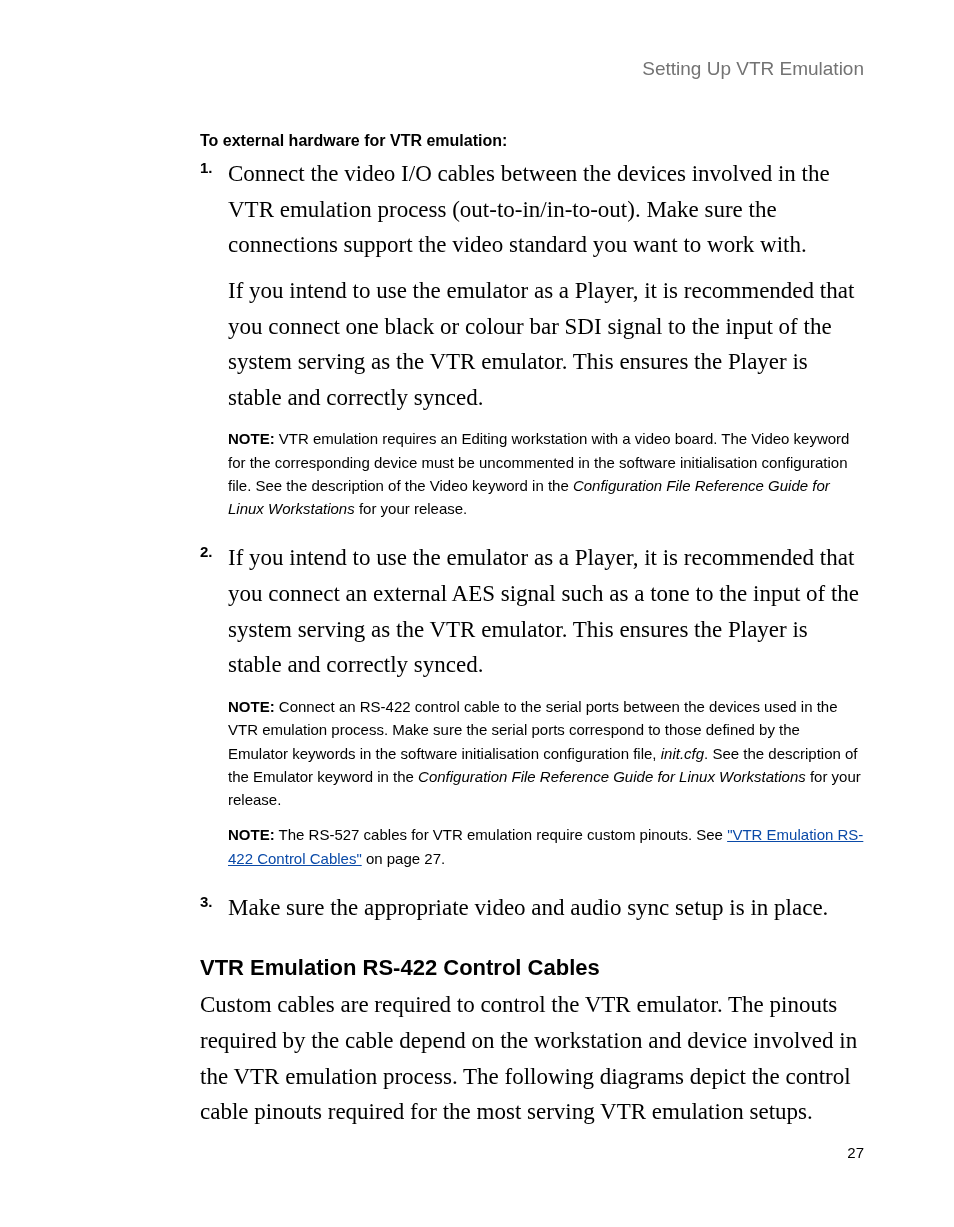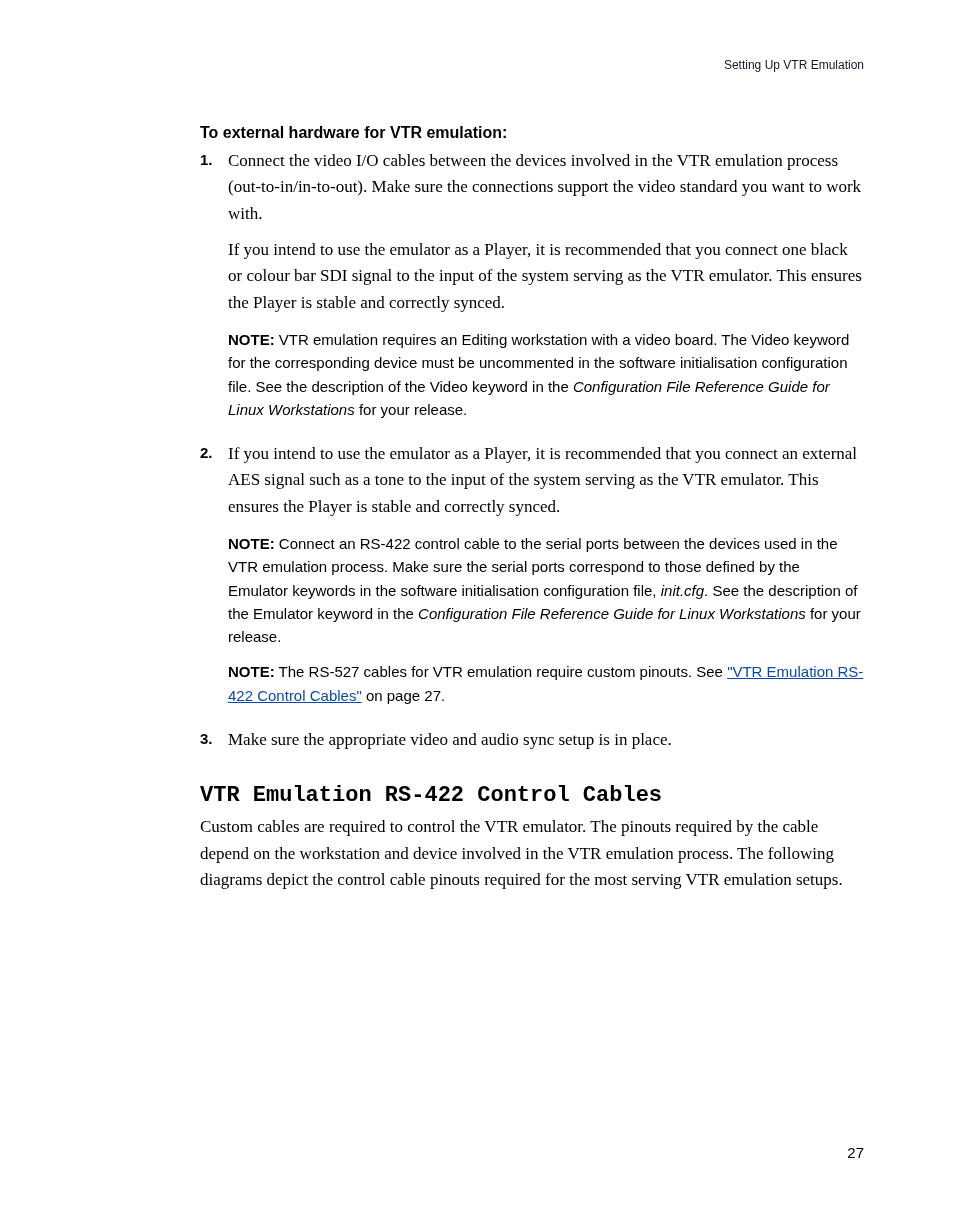--- a/index.html
+++ b/index.html
@@ -11,23 +11,23 @@
     box-sizing: border-box;
     position: relative;
     color: #000;
     background: #fff;
   }
   .page {
     padding: 58px 90px 0 200px;
   }
   .running-head {
     font-family: "Myriad Pro", "Segoe UI", Arial, sans-serif;
-    font-size: 12px;
+    font-size: 19px;
     text-align: right;
-    color: #0f172a;
+    color: #737373;
     margin-bottom: 52px;
   }
   .section-lead {
     font-family: "Myriad Pro", "Segoe UI", Arial, sans-serif;
     font-weight: 600;
     font-size: 16px;
     margin: 0 0 6px 0;
   }
   ol.steps {
     list-style: none;
@@ -45,40 +45,40 @@
     content: counter(step) ".";
     position: absolute;
     left: 0;
     top: 0;
     font-family: "Myriad Pro", "Segoe UI", Arial, sans-serif;
     font-weight: 700;
     font-size: 15px;
     line-height: 1.55;
   }
   .body-para {
-    font-size: 17px;
+    font-size: 23px;
     line-height: 1.55;
     margin: 0 0 10px 0;
   }
   .note-para {
     font-family: "Myriad Pro", "Segoe UI", Arial, sans-serif;
     font-size: 15px;
     line-height: 1.55;
     margin: 12px 0 10px 0;
   }
   .note-label {
     font-weight: 700;
   }
   .italic { font-style: italic; }
   a.link {
     color: #0a4aa8;
     text-decoration: underline;
   }
   h2.subhead {
-    font-family: Liberation Mono, monospace;
+    font-family: Liberation Sans, sans-serif;
     font-weight: 700;
     font-size: 22px;
     margin: 30px 0 6px 0;
   }
   .page-number {
     position: absolute;
     bottom: 66px;
     right: 90px;
     font-family: "Myriad Pro", "Segoe UI", Arial, sans-serif;
     font-size: 15px;

